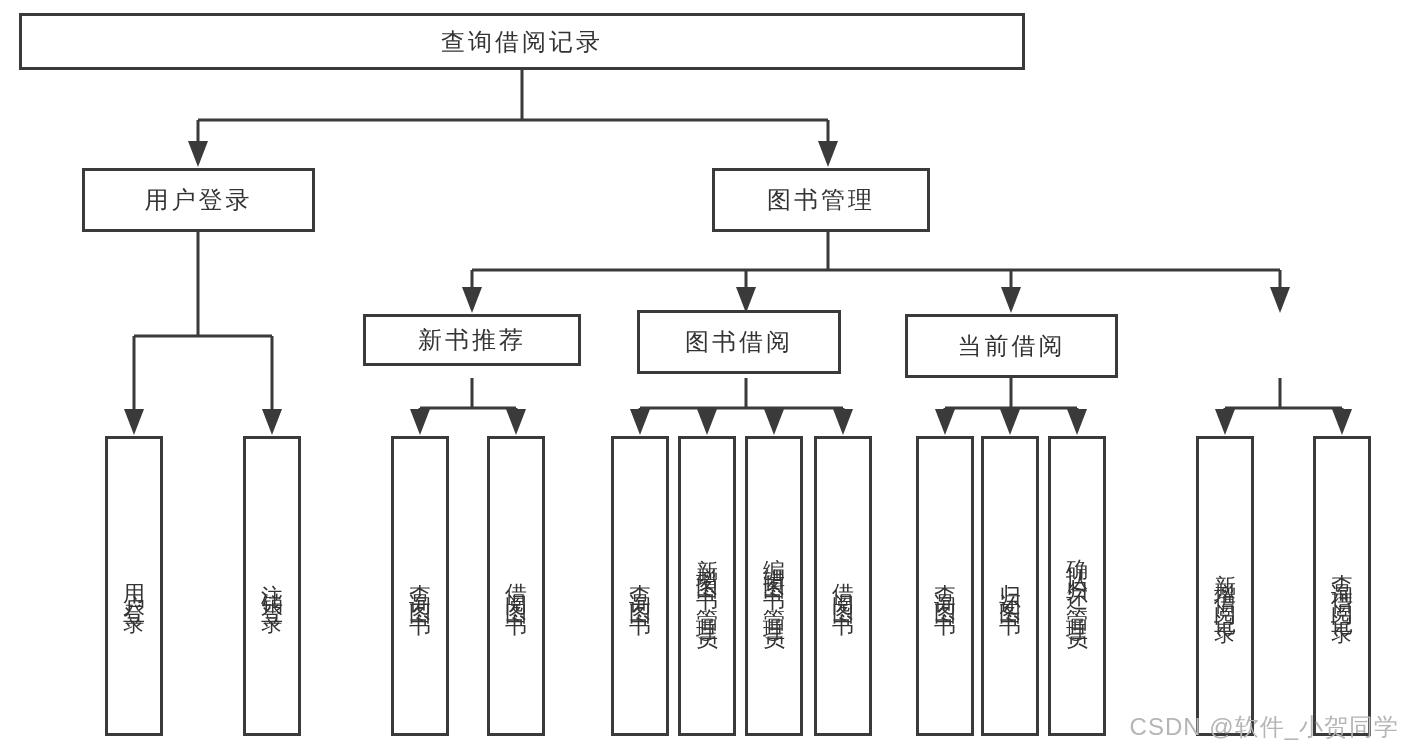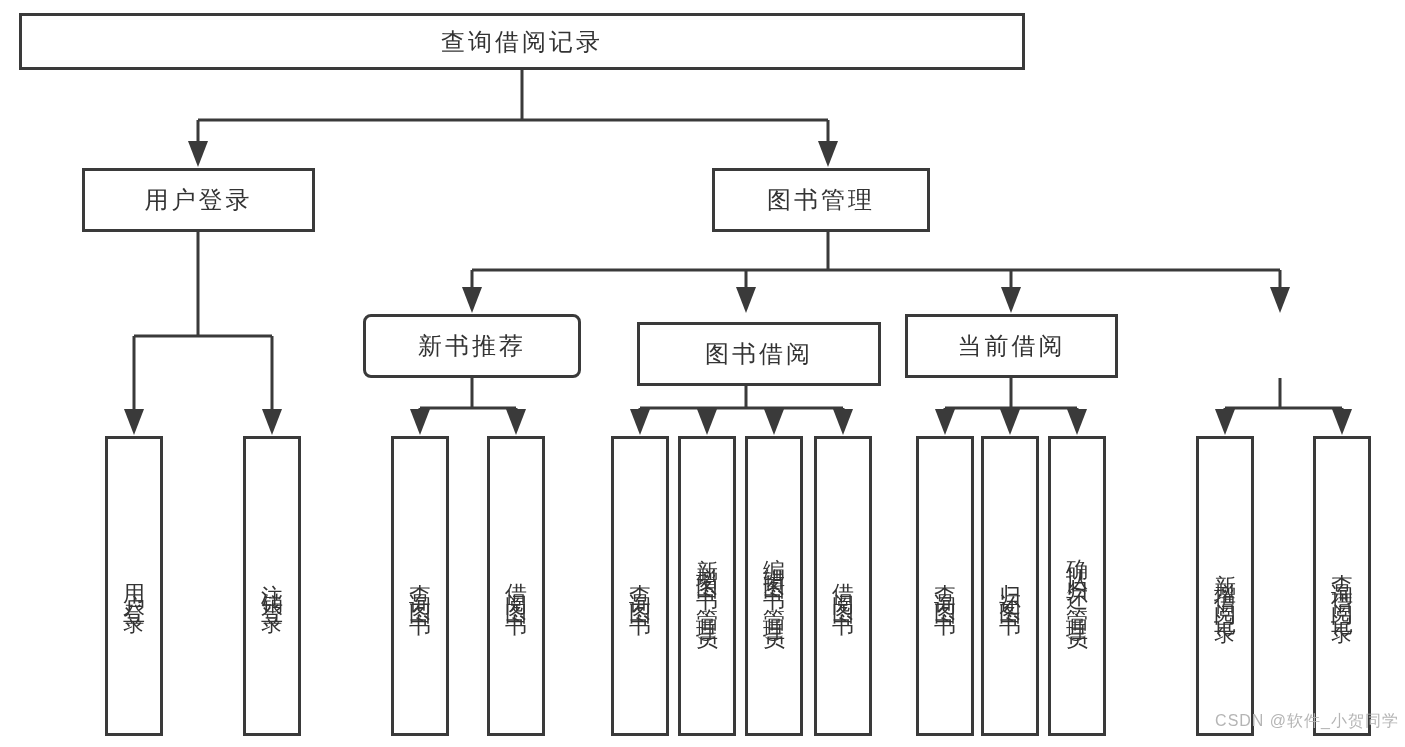--- a/index.html
+++ b/index.html
@@ -23,21 +23,21 @@
     width:58px; height:300px; top:436px;
     display:flex; align-items:center; justify-content:center;
   }
   .leaf .vtext {
     writing-mode:vertical-rl; text-orientation:mixed;
     font-size:22px; letter-spacing:10px; color:#333333;
     line-height:1; white-space:nowrap;
   }
   .watermark {
     position:absolute; right:6px; top:711px;
-    font-size:16px; color:#b5b5b5; letter-spacing:1px;
+    font-size:24px; color:#b5b5b5; letter-spacing:1px;
     white-space:nowrap;
   }
 </style>
 </head>
 <body>
 
 <div id="canvas">
 
   <svg class="wires" viewBox="0 0 1405 747" xmlns="http://www.w3.org/2000/svg">
     <path fill="none" stroke="#3a3a3a" stroke-width="3" d="M522 69 V120 M198 120 H828 M198 120 V150 M828 120 V150
@@ -68,22 +68,22 @@
       <path d="M1215 409 L1235 409 L1225 435 Z"></path>
       <path d="M1332 409 L1352 409 L1342 435 Z"></path>
     </g>
   </svg>
 
   <div class="node" style="left:19px; top:13px; width:1006px; height:57px;">查询借阅记录</div>
 
   <div class="node" style="left:82px; top:168px; width:233px; height:64px;">用户登录</div>
   <div class="node" style="left:712px; top:168px; width:218px; height:64px;">图书管理</div>
 
-  <div class="node" style="left:363px; top:314px; width:218px; height:64px;border-radius:8px;">新书推荐</div>
-  <div class="node" style="left:637px; top:322px; width:244px; height:64px;">图书借阅</div>
+  <div class="node" style="left:363px; top:314px; width:218px; height:52px;">新书推荐</div>
+  <div class="node" style="left:637px; top:310px; width:204px; height:64px;">图书借阅</div>
   <div class="node" style="left:905px; top:314px; width:213px; height:64px;">当前借阅</div>
 
   <div class="leaf" style="left:105px;">
     <span class="vtext">用户登录</span>
   </div>
   <div class="leaf" style="left:243px;">
     <span class="vtext">注销登录</span>
   </div>
 
   <div class="leaf" style="left:391px;">

